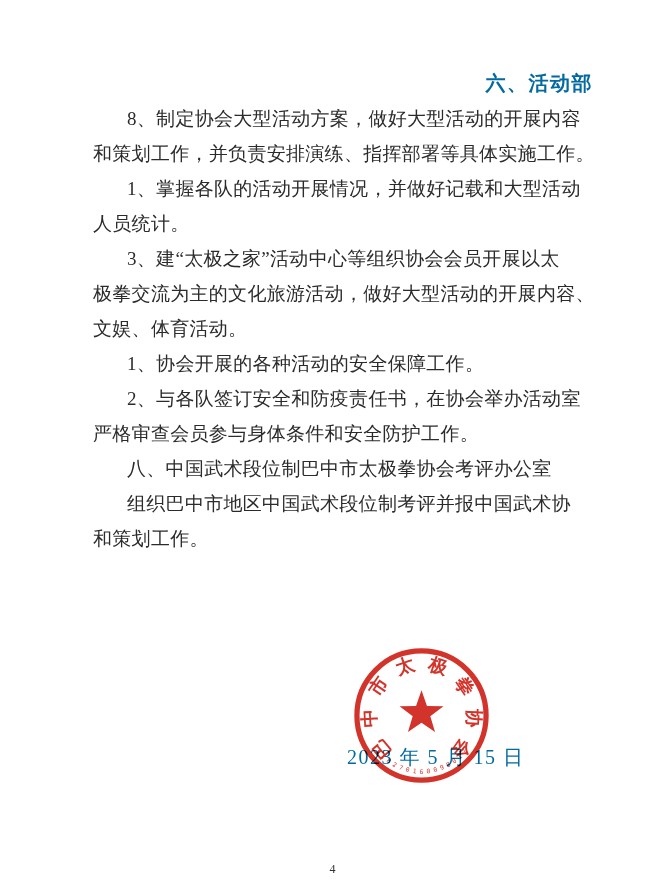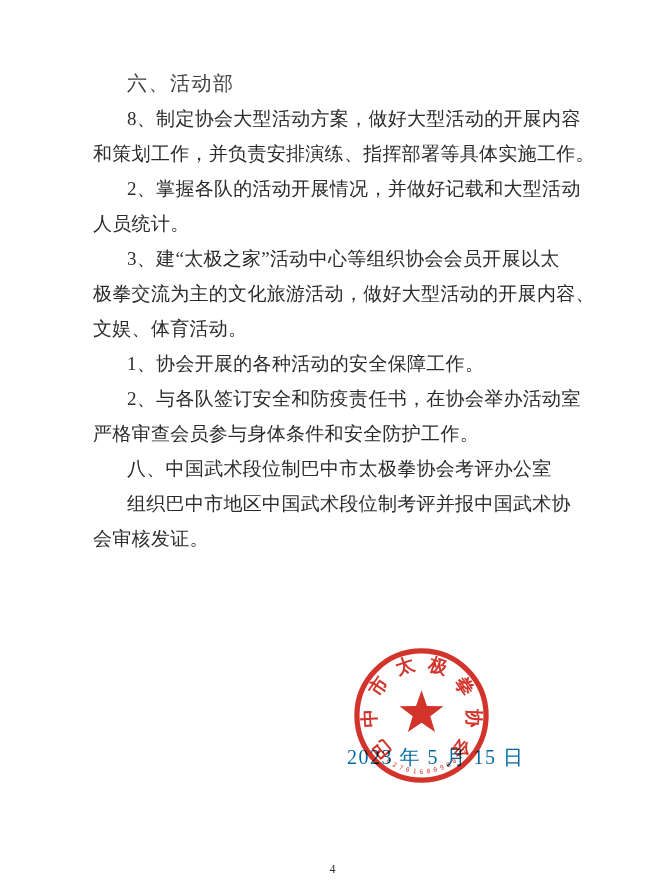--- a/index.html
+++ b/index.html
@@ -7,22 +7,22 @@
     position:relative;width:665px;height:890px;background:#ffffff;overflow:hidden;
     font-family:"Liberation Serif","DejaVu Serif",serif;
   }
   .text-block{position:absolute;left:93px;top:66px;width:500px;}
   .line{
     height:35px;line-height:35px;font-size:19px;white-space:nowrap;
     color:#2b2b2b;letter-spacing:0.3px;
   }
   .line.indent{padding-left:34px;}
   .line.bold{
-    font-weight:normal;font-size:20px;letter-spacing:1.5px;
-    font-family:"Liberation Sans","DejaVu Sans",sans-serif;color:#404040;
+    font-weight:bold;font-size:20px;letter-spacing:1.5px;
+    font-family:"Liberation Sans","DejaVu Sans",sans-serif;color:#0369a1;text-align:right;
   }
   .doc-date{
     position:absolute;left:347px;top:744px;z-index:1;
     font-size:20px;color:#1c1c1c;letter-spacing:1.5px;white-space:nowrap;
   }
   .seal{
     position:absolute;left:348px;top:642px;width:147px;height:147px;z-index:2;
     mix-blend-mode:multiply;opacity:0.95;
   }
   .seal-ring{fill:none;stroke:currentColor;stroke-width:5;}
@@ -42,31 +42,31 @@
 </style>
 </head>
 <body>
 
 <div class="page">
 
   <div class="text-block" id="lines" style="color: rgb(43, 43, 43);">
       <div class="line bold indent">六、活动部</div>
       <div class="line indent">8、制定协会大型活动方案，做好大型活动的开展内容</div>
       <div class="line">和策划工作，并负责安排演练、指挥部署等具体实施工作。</div>
-      <div class="line indent">2、掌握各队的活动开展情况，并做好记载和大型活动</div>
+      <div class="line indent">1、掌握各队的活动开展情况，并做好记载和大型活动</div>
       <div class="line">人员统计。</div>
       <div class="line indent">3、建“太极之家”活动中心等组织协会会员开展以太</div>
       <div class="line">极拳交流为主的文化旅游活动，做好大型活动的开展内容、</div>
       <div class="line">文娱、体育活动。</div>
       <div class="line indent">1、协会开展的各种活动的安全保障工作。</div>
       <div class="line indent">2、与各队签订安全和防疫责任书，在协会举办活动室</div>
       <div class="line">严格审查会员参与身体条件和安全防护工作。</div>
       <div class="line indent">八、中国武术段位制巴中市太极拳协会考评办公室</div>
       <div class="line indent">组织巴中市地区中国武术段位制考评并报中国武术协</div>
-      <div class="line">会审核发证。</div>
+      <div class="line">和策划工作。</div>
     </div>
 
   <div class="doc-date" style="color: #0369a1;">2023 年 5 月 15 日</div>
 
   <svg class="seal" viewBox="0 0 140 140" style="color: rgb(208, 40, 30);">
     <circle class="seal-ring" cx="70" cy="70" r="61.5"></circle>
     <polygon class="seal-star" points="70,46 75.2,60.9 90.9,61.2 78.4,70.7 82.9,85.8 70,76.8 57.1,85.8 61.6,70.7 49.1,61.2 64.8,60.9"></polygon>
     <g id="seal-arc-chars">
         <text x="31.70" y="102.14" text-anchor="middle" dominant-baseline="central" transform="rotate(-130.0 31.70 102.14)" class="arc-char">巴</text>
         <text x="20.06" y="72.49" text-anchor="middle" dominant-baseline="central" transform="rotate(-92.9 20.06 72.49)" class="arc-char">中</text>

